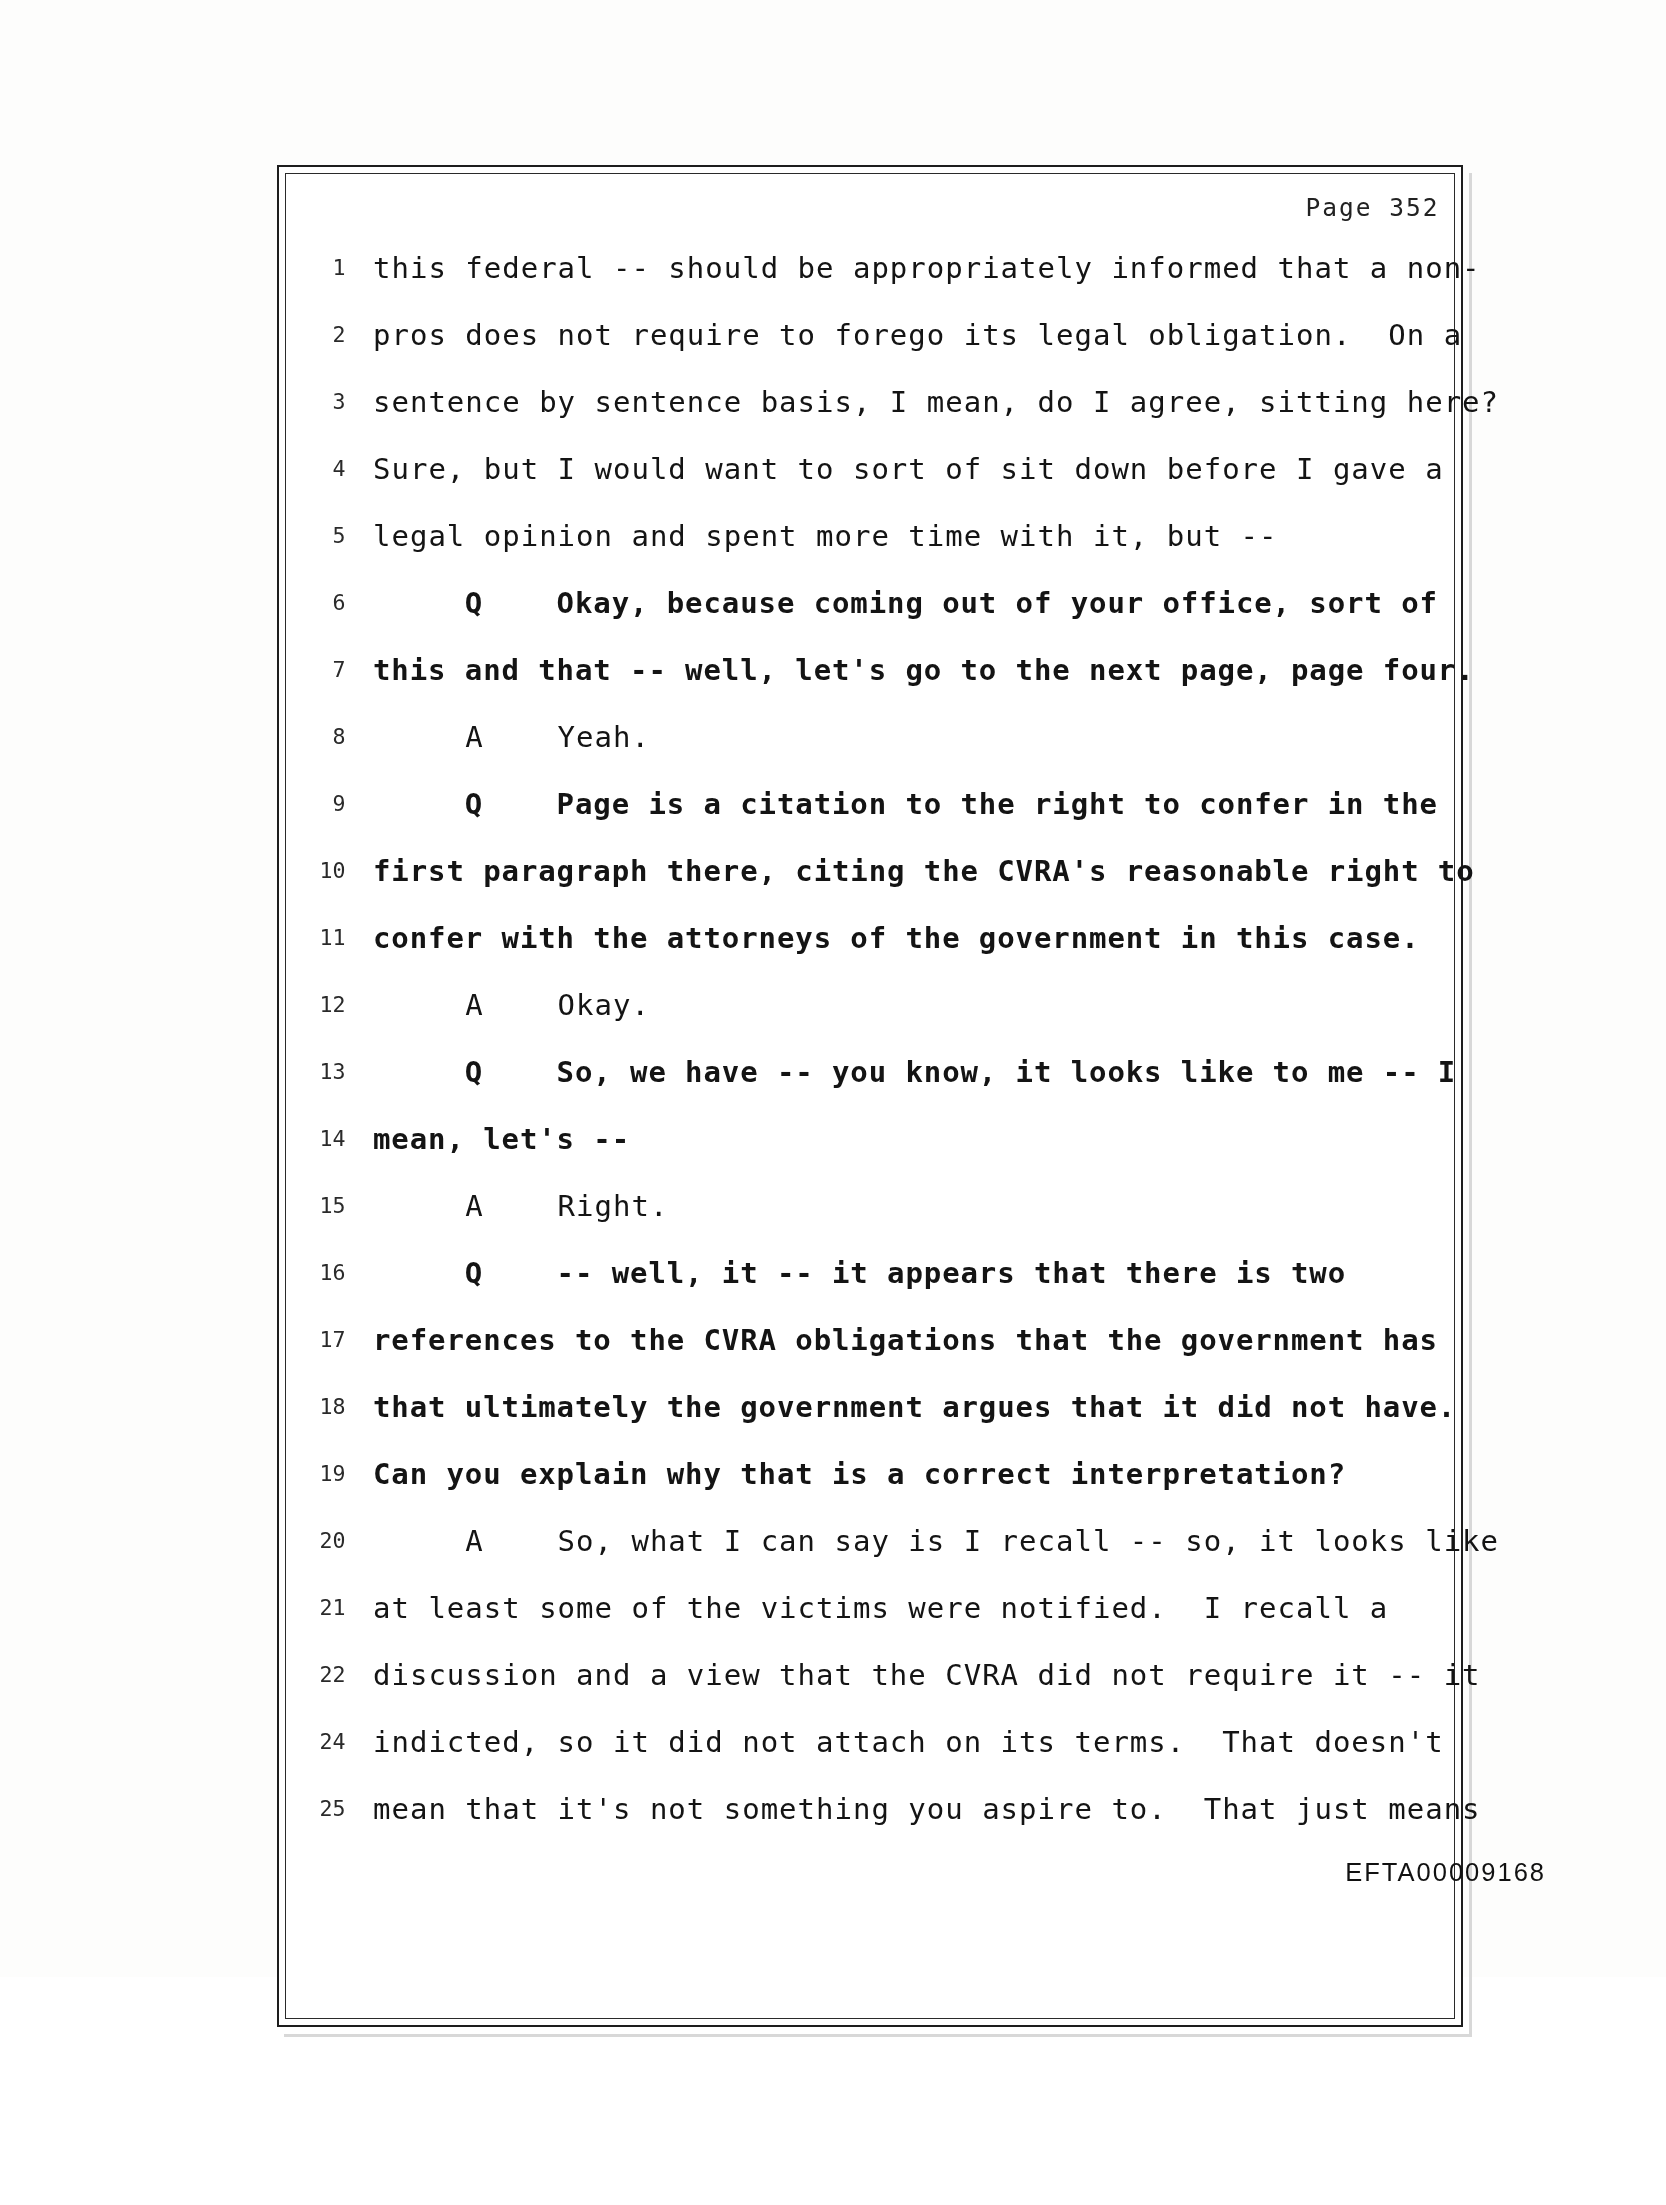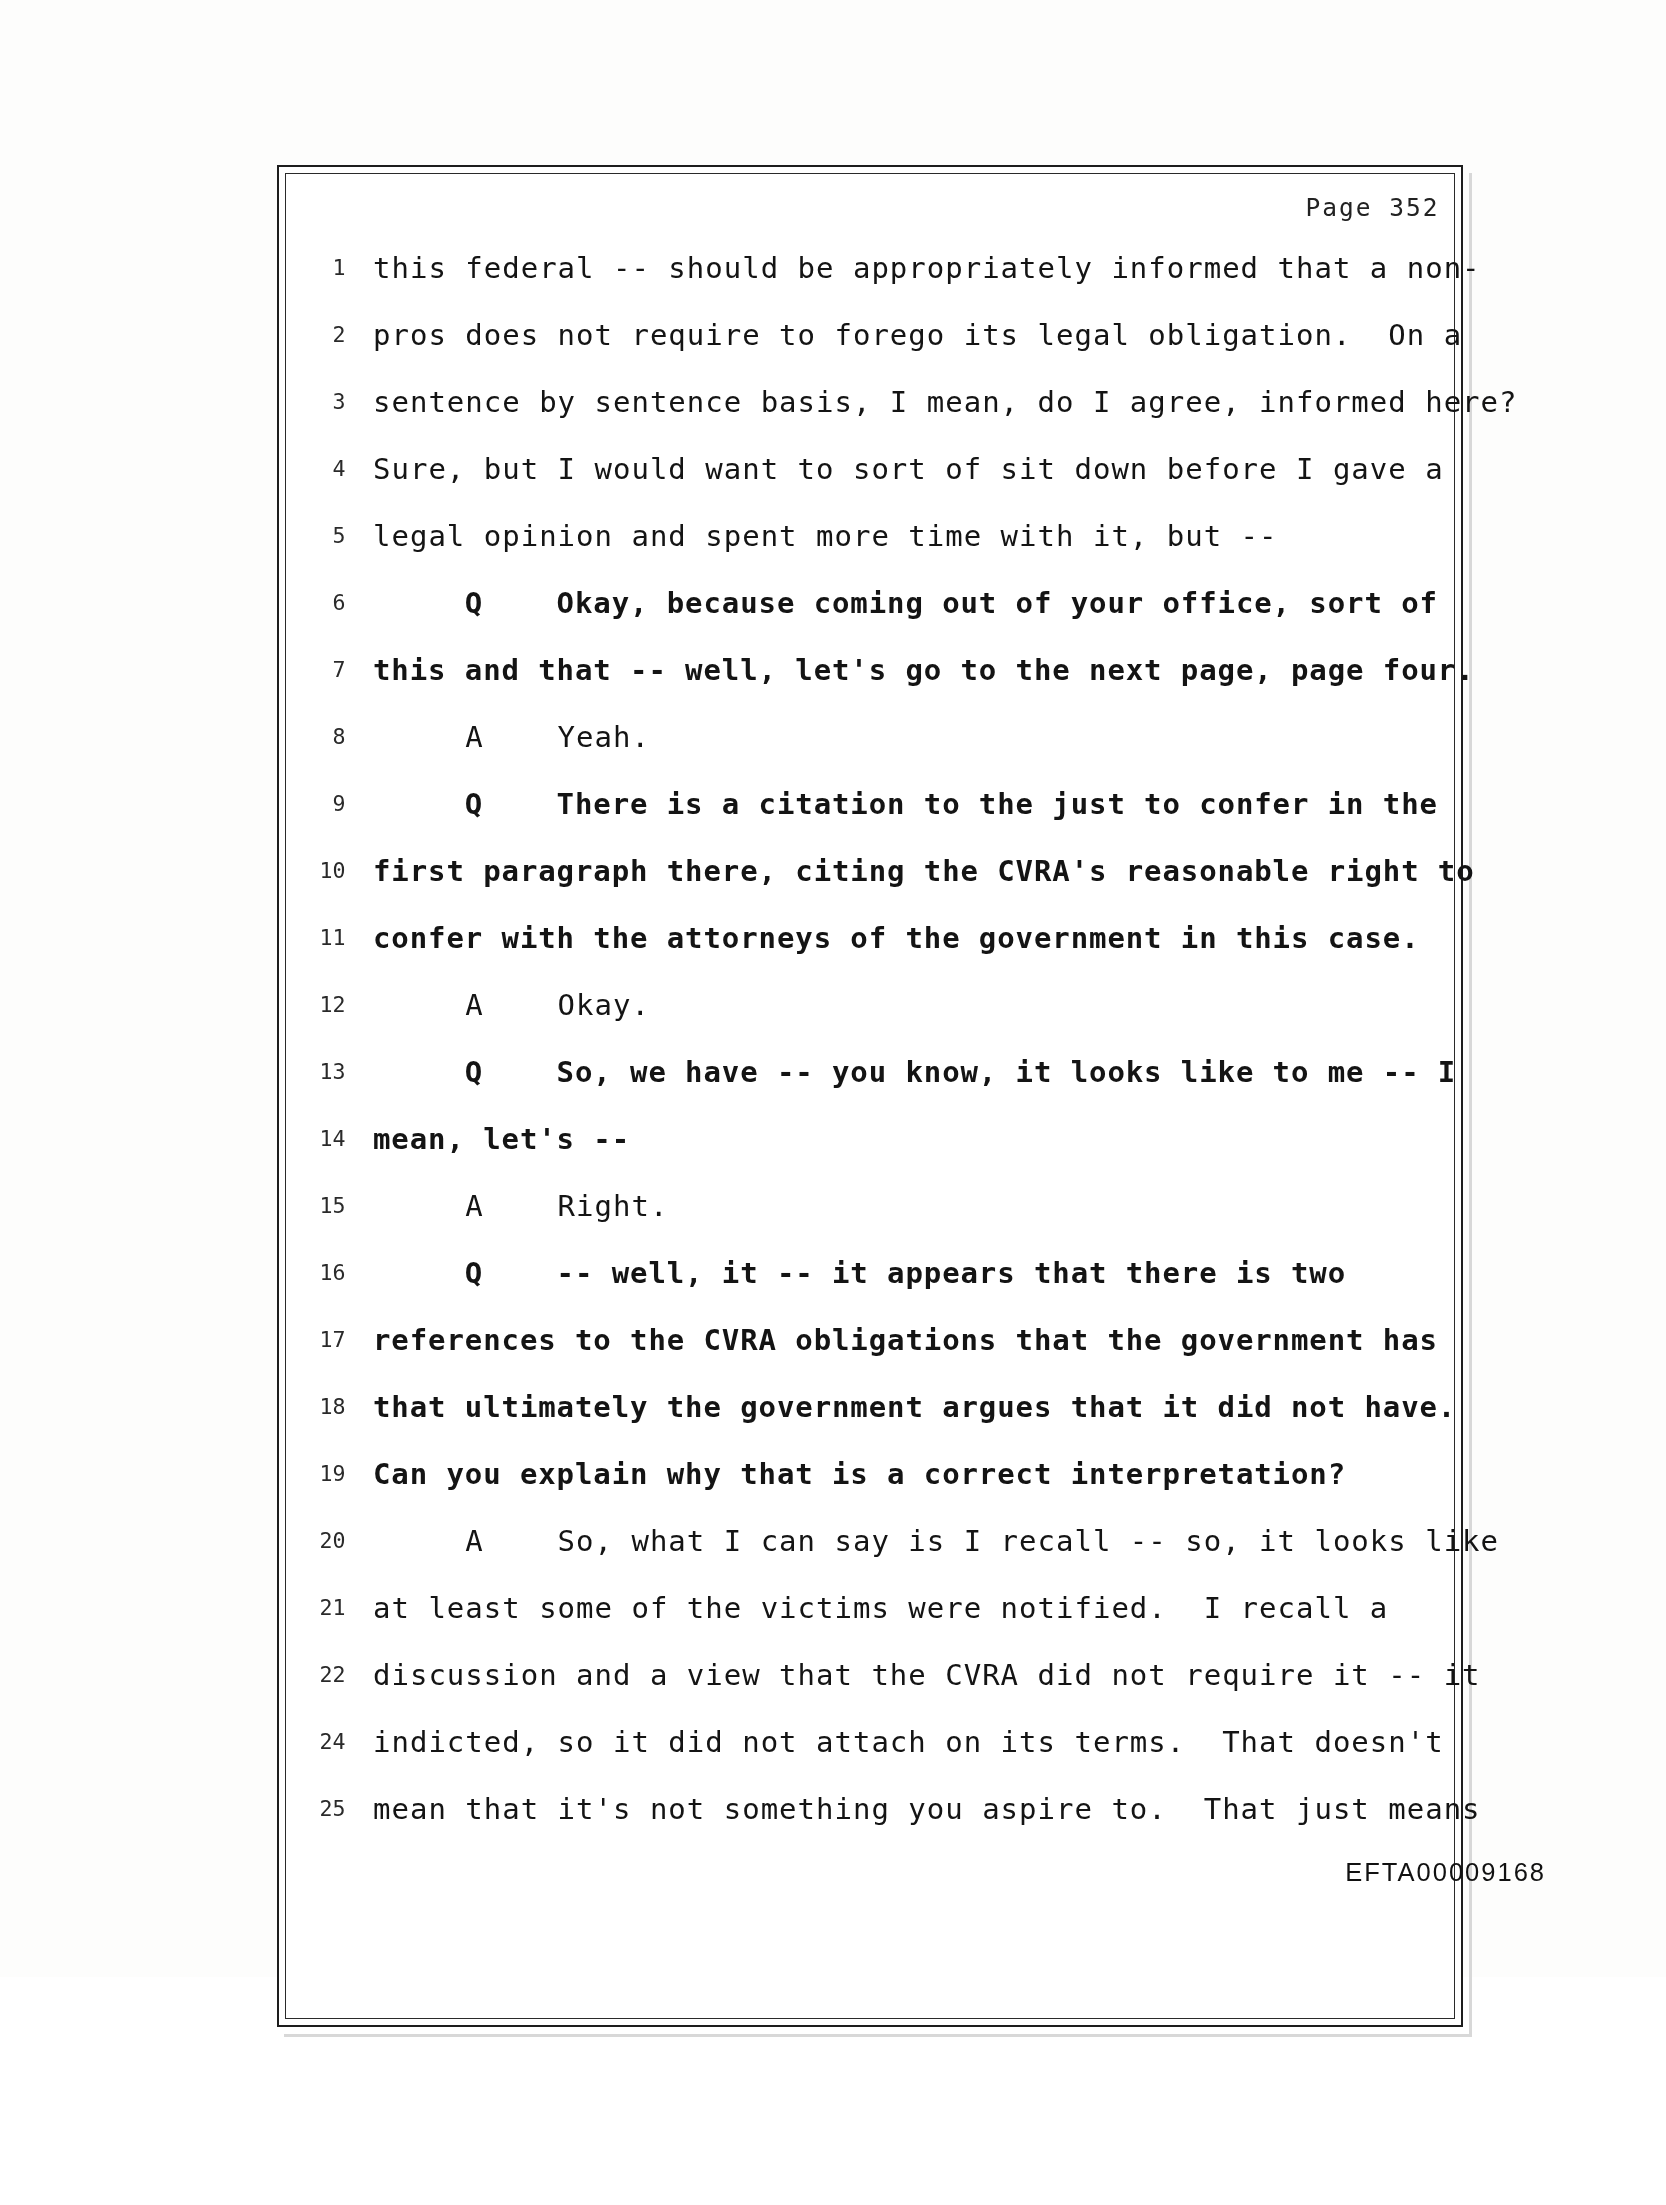--- a/index.html
+++ b/index.html
@@ -133,21 +133,21 @@
       <div class="tline">
         <span class="lnum">1</span>
         <span class="ttext">this federal -- should be appropriately informed that a non-</span>
       </div>
       <div class="tline">
         <span class="lnum">2</span>
         <span class="ttext">pros does not require to forego its legal obligation.  On a</span>
       </div>
       <div class="tline">
         <span class="lnum">3</span>
-        <span class="ttext">sentence by sentence basis, I mean, do I agree, informed here?</span>
+        <span class="ttext">sentence by sentence basis, I mean, do I agree, sitting here?</span>
       </div>
       <div class="tline">
         <span class="lnum">4</span>
         <span class="ttext">Sure, but I would want to sort of sit down before I gave a</span>
       </div>
       <div class="tline">
         <span class="lnum">5</span>
         <span class="ttext">legal opinion and spent more time with it, but --</span>
       </div>
       <div class="tline">
@@ -157,21 +157,21 @@
       <div class="tline">
         <span class="lnum">7</span>
         <span class="ttext bold">this and that -- well, let's go to the next page, page four.</span>
       </div>
       <div class="tline">
         <span class="lnum">8</span>
         <span class="ttext">     A    Yeah.</span>
       </div>
       <div class="tline">
         <span class="lnum">9</span>
-        <span class="ttext bold">     Q    There is a citation to the just to confer in the</span>
+        <span class="ttext bold">     Q    Page is a citation to the right to confer in the</span>
       </div>
       <div class="tline">
         <span class="lnum">10</span>
         <span class="ttext bold">first paragraph there, citing the CVRA's reasonable right to</span>
       </div>
       <div class="tline">
         <span class="lnum">11</span>
         <span class="ttext bold">confer with the attorneys of the government in this case.</span>
       </div>
       <div class="tline">

